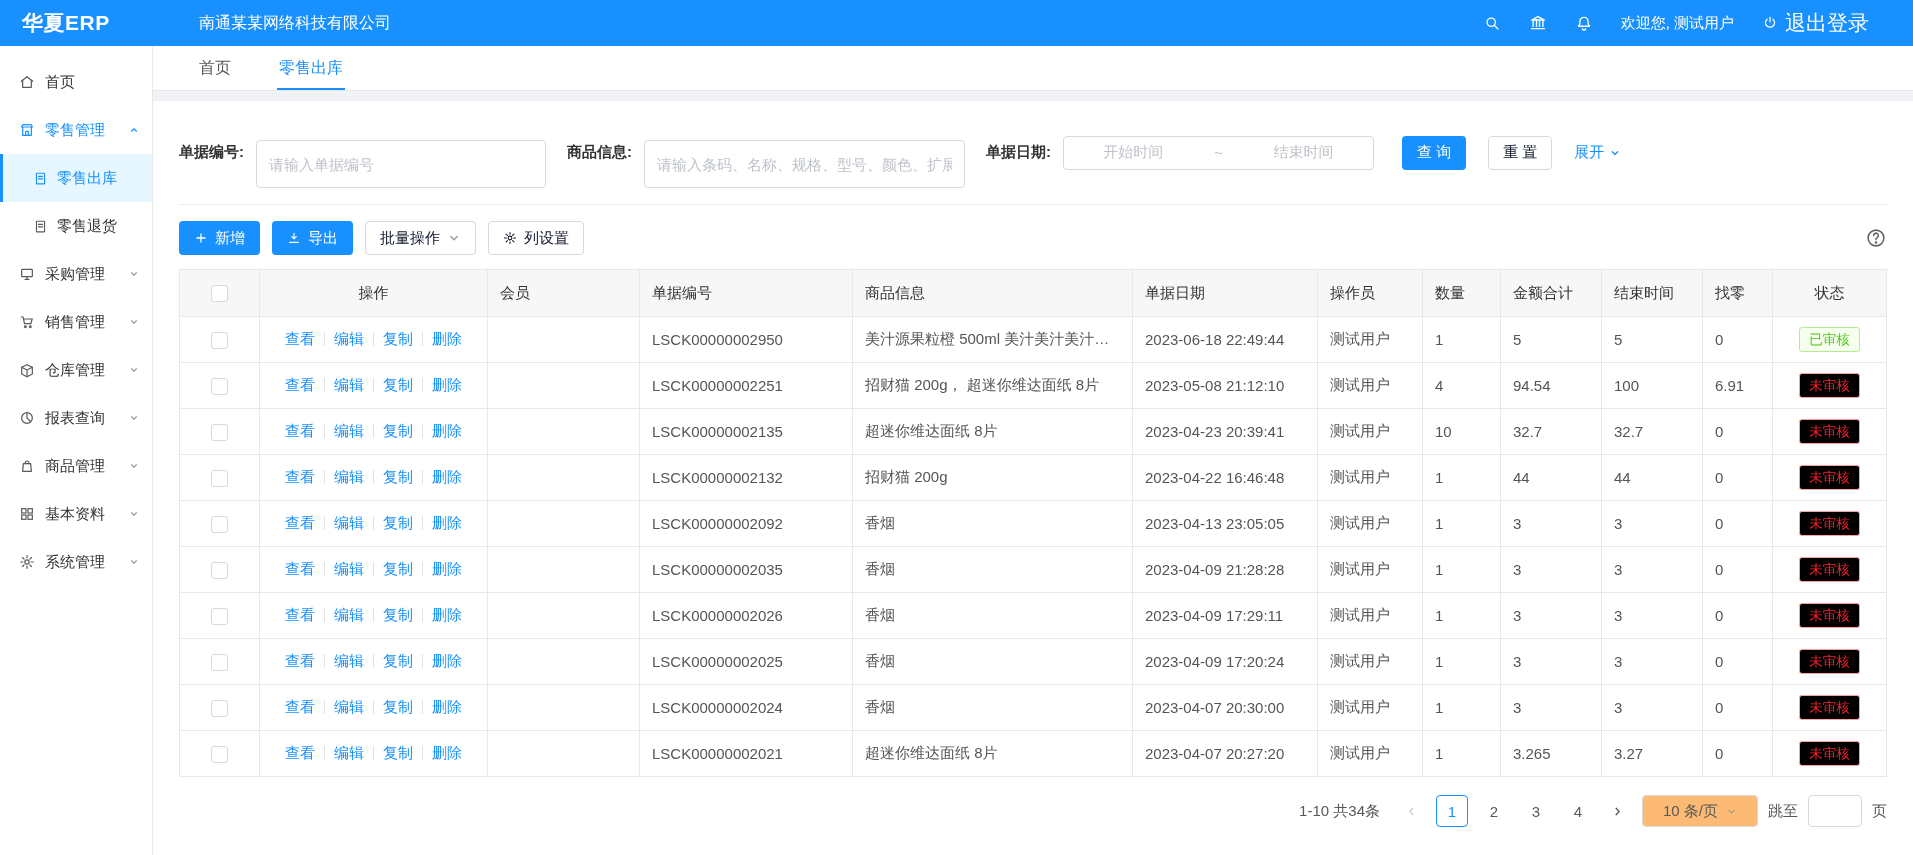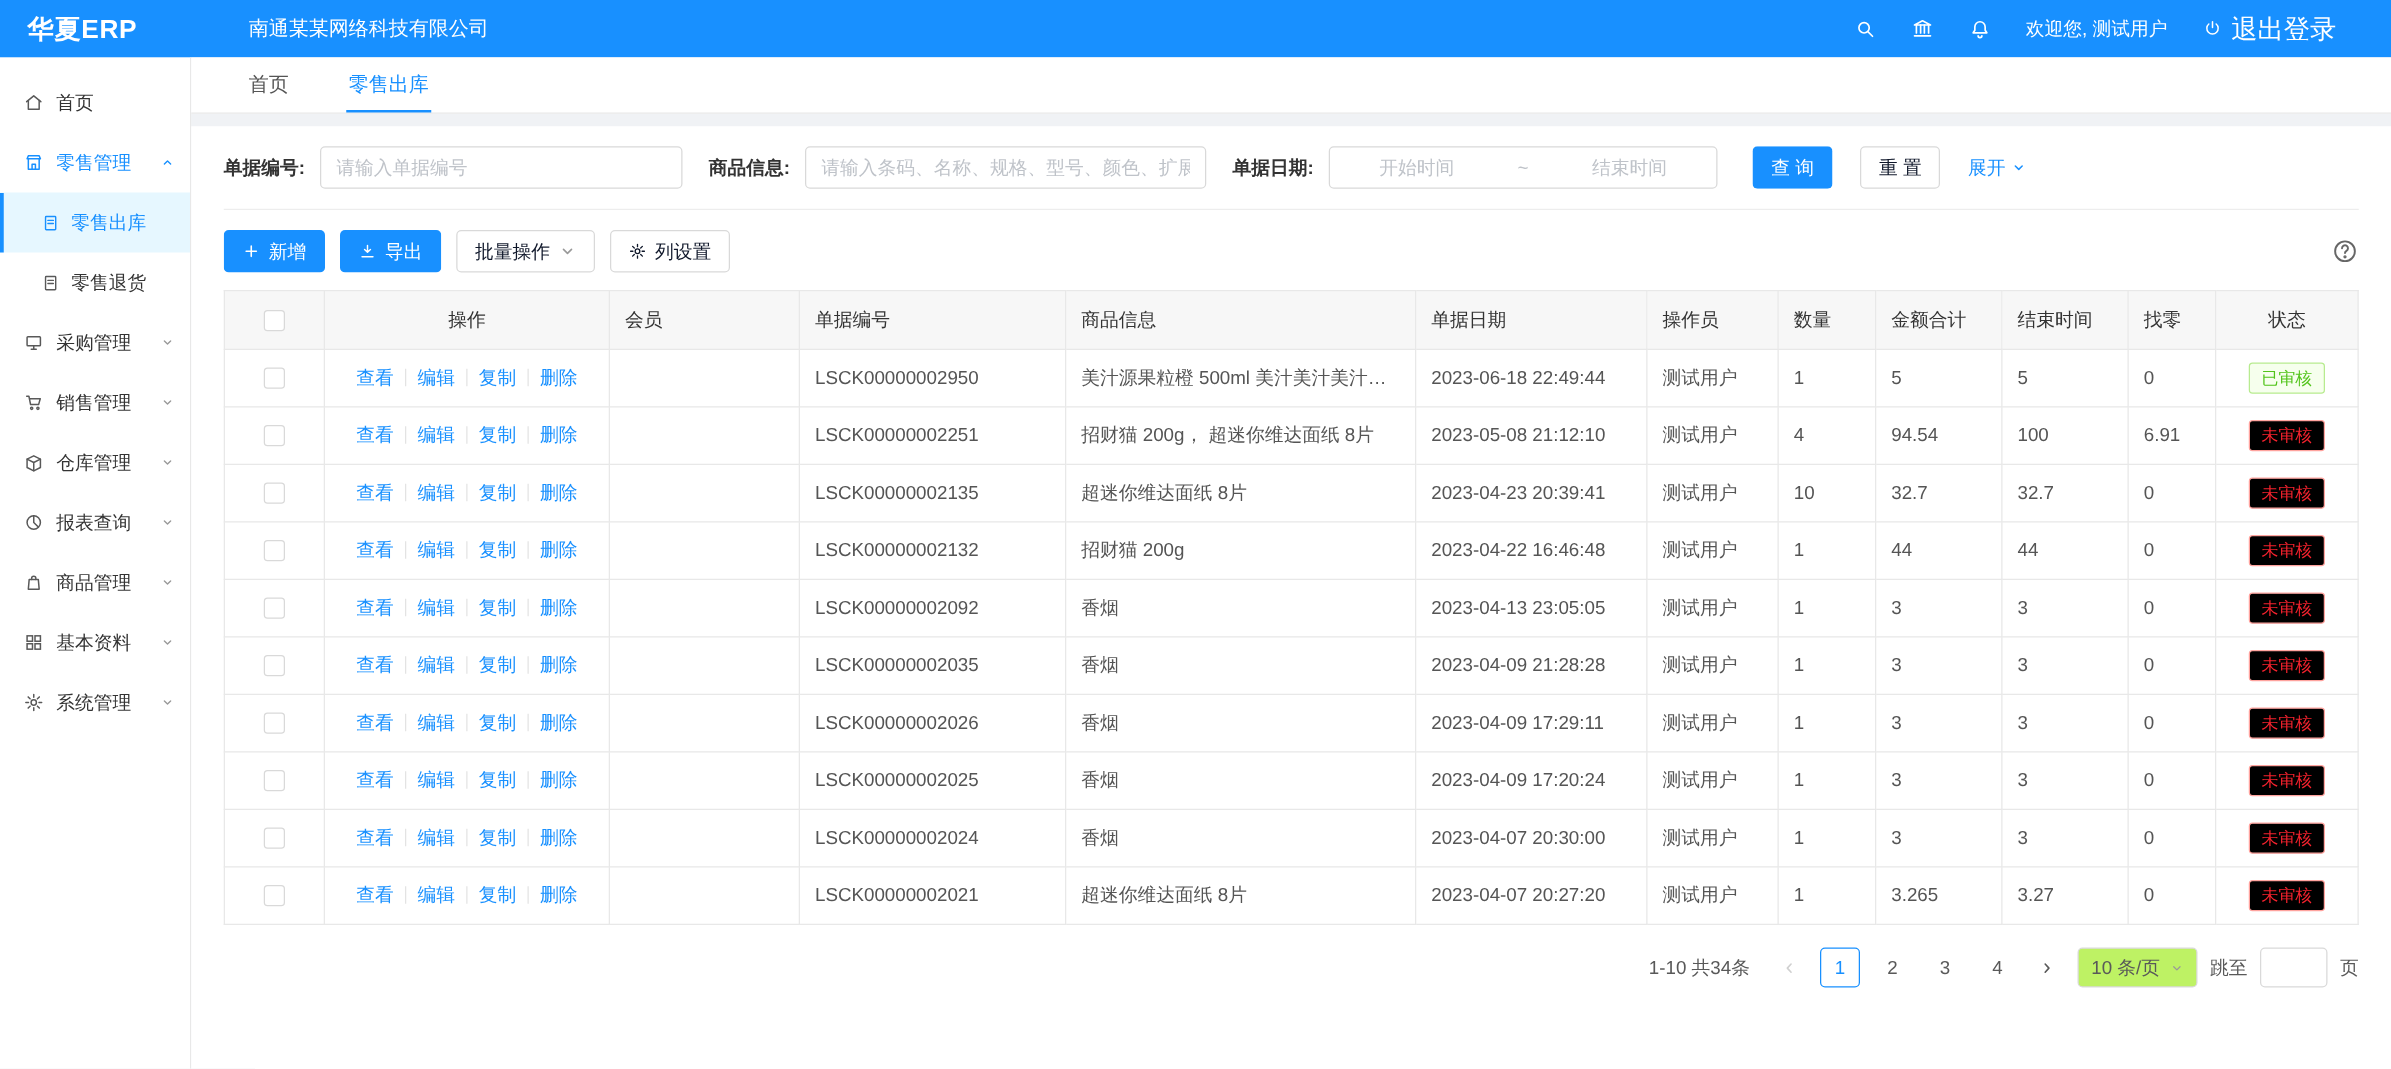--- a/index.html
+++ b/index.html
@@ -50,21 +50,21 @@
   .tabbar { height:45px; background:#fff; border-bottom:1px solid var(--border); display:flex; align-items:stretch; gap:48px; padding-left:46px; flex-shrink:0; }
   .tab { display:flex; align-items:center; font-size:16px; color:#555; cursor:pointer; position:relative; }
   .tab.active { color:var(--primary); }
   .tab.active::after { content:""; position:absolute; left:-2px; right:-2px; bottom:0; height:2px; background:var(--primary); }
 
   .content { flex:1; margin-top:10px; background:#fff; padding:16px 26px 0 26px; overflow:hidden; }
 
   
   .filters { display:flex; align-items:center; padding-bottom:16px; border-bottom:1px solid #ededed; }
   .f-label { font-weight:600; color:#333; margin-right:12px; white-space:nowrap; }
-  .f-input { height:34px; border:1px solid var(--input-border); border-radius:4px; padding:0 12px; font-size:15px; color:#333; outline:none; font-family:inherit; }
+  .f-input { height:48px; border:1px solid var(--input-border); border-radius:4px; padding:0 12px; font-size:15px; color:#333; outline:none; font-family:inherit;margin-top:23px; }
   .f-input::placeholder { color:#bfc3c9; }
   .inp-bill { width:290px; margin-right:21px; }
   .inp-product { width:321px; margin-right:21px; }
   .range { width:311px; height:34px; border:1px solid var(--input-border); border-radius:4px; display:flex; align-items:center; justify-content:space-around; color:#bfc3c9; margin-right:28px; padding:0 14px; cursor:text; }
   .btn { height:34px; border-radius:4px; border:1px solid transparent; display:inline-flex; align-items:center; justify-content:center; gap:7px; padding:0 14px; font-size:15px; cursor:pointer; font-family:inherit; background:#fff; white-space:nowrap; }
   .btn-primary { background:var(--primary); color:#fff; }
   .btn-default { border-color:var(--input-border); color:#0f172a; }
   .btn svg { width:14px; height:14px; }
   .mr22 { margin-right:22px; }
   .expand-link { color:var(--primary); display:flex; align-items:center; gap:5px; cursor:pointer; }
@@ -89,21 +89,21 @@
   .badge.pending { color:var(--pending); background:#000000; border-color:#ffa39e; }
 
   
   .pagination { display:flex; align-items:center; justify-content:flex-end; gap:10px; margin-top:18px; color:#595959; padding-bottom:20px; }
   .pg-total { margin-right:8px; }
   .pg-arrow { display:flex; align-items:center; justify-content:center; width:28px; height:30px; cursor:pointer; }
   .pg-arrow svg { width:13px; height:13px; }
   .pg-arrow.disabled { color:#d0d0d0; cursor:default; }
   .pg-num { min-width:32px; height:32px; display:flex; align-items:center; justify-content:center; cursor:pointer; border-radius:4px; }
   .pg-num.active { border:1px solid var(--primary); color:var(--primary); }
-  .pg-select { height:32px; border:1px solid var(--input-border); border-radius:4px; display:flex; align-items:center; gap:8px; padding:0 10px; cursor:pointer; background:#bef264; }
+  .pg-select { height:32px; border:1px solid var(--input-border); border-radius:4px; display:flex; align-items:center; gap:8px; padding:0 20px; cursor:pointer; background:#fdba74; }
   .pg-select svg { width:11px; height:11px; color:#999; }
   .jump-input { width:54px; height:32px; border:1px solid var(--input-border); border-radius:4px; padding:0 8px; font-size:15px; outline:none; font-family:inherit; }
 </style>
 </head>
 <body>
 
 <div class="app">
 
   <header class="topbar">
     <div class="logo">华夏ERP</div>

